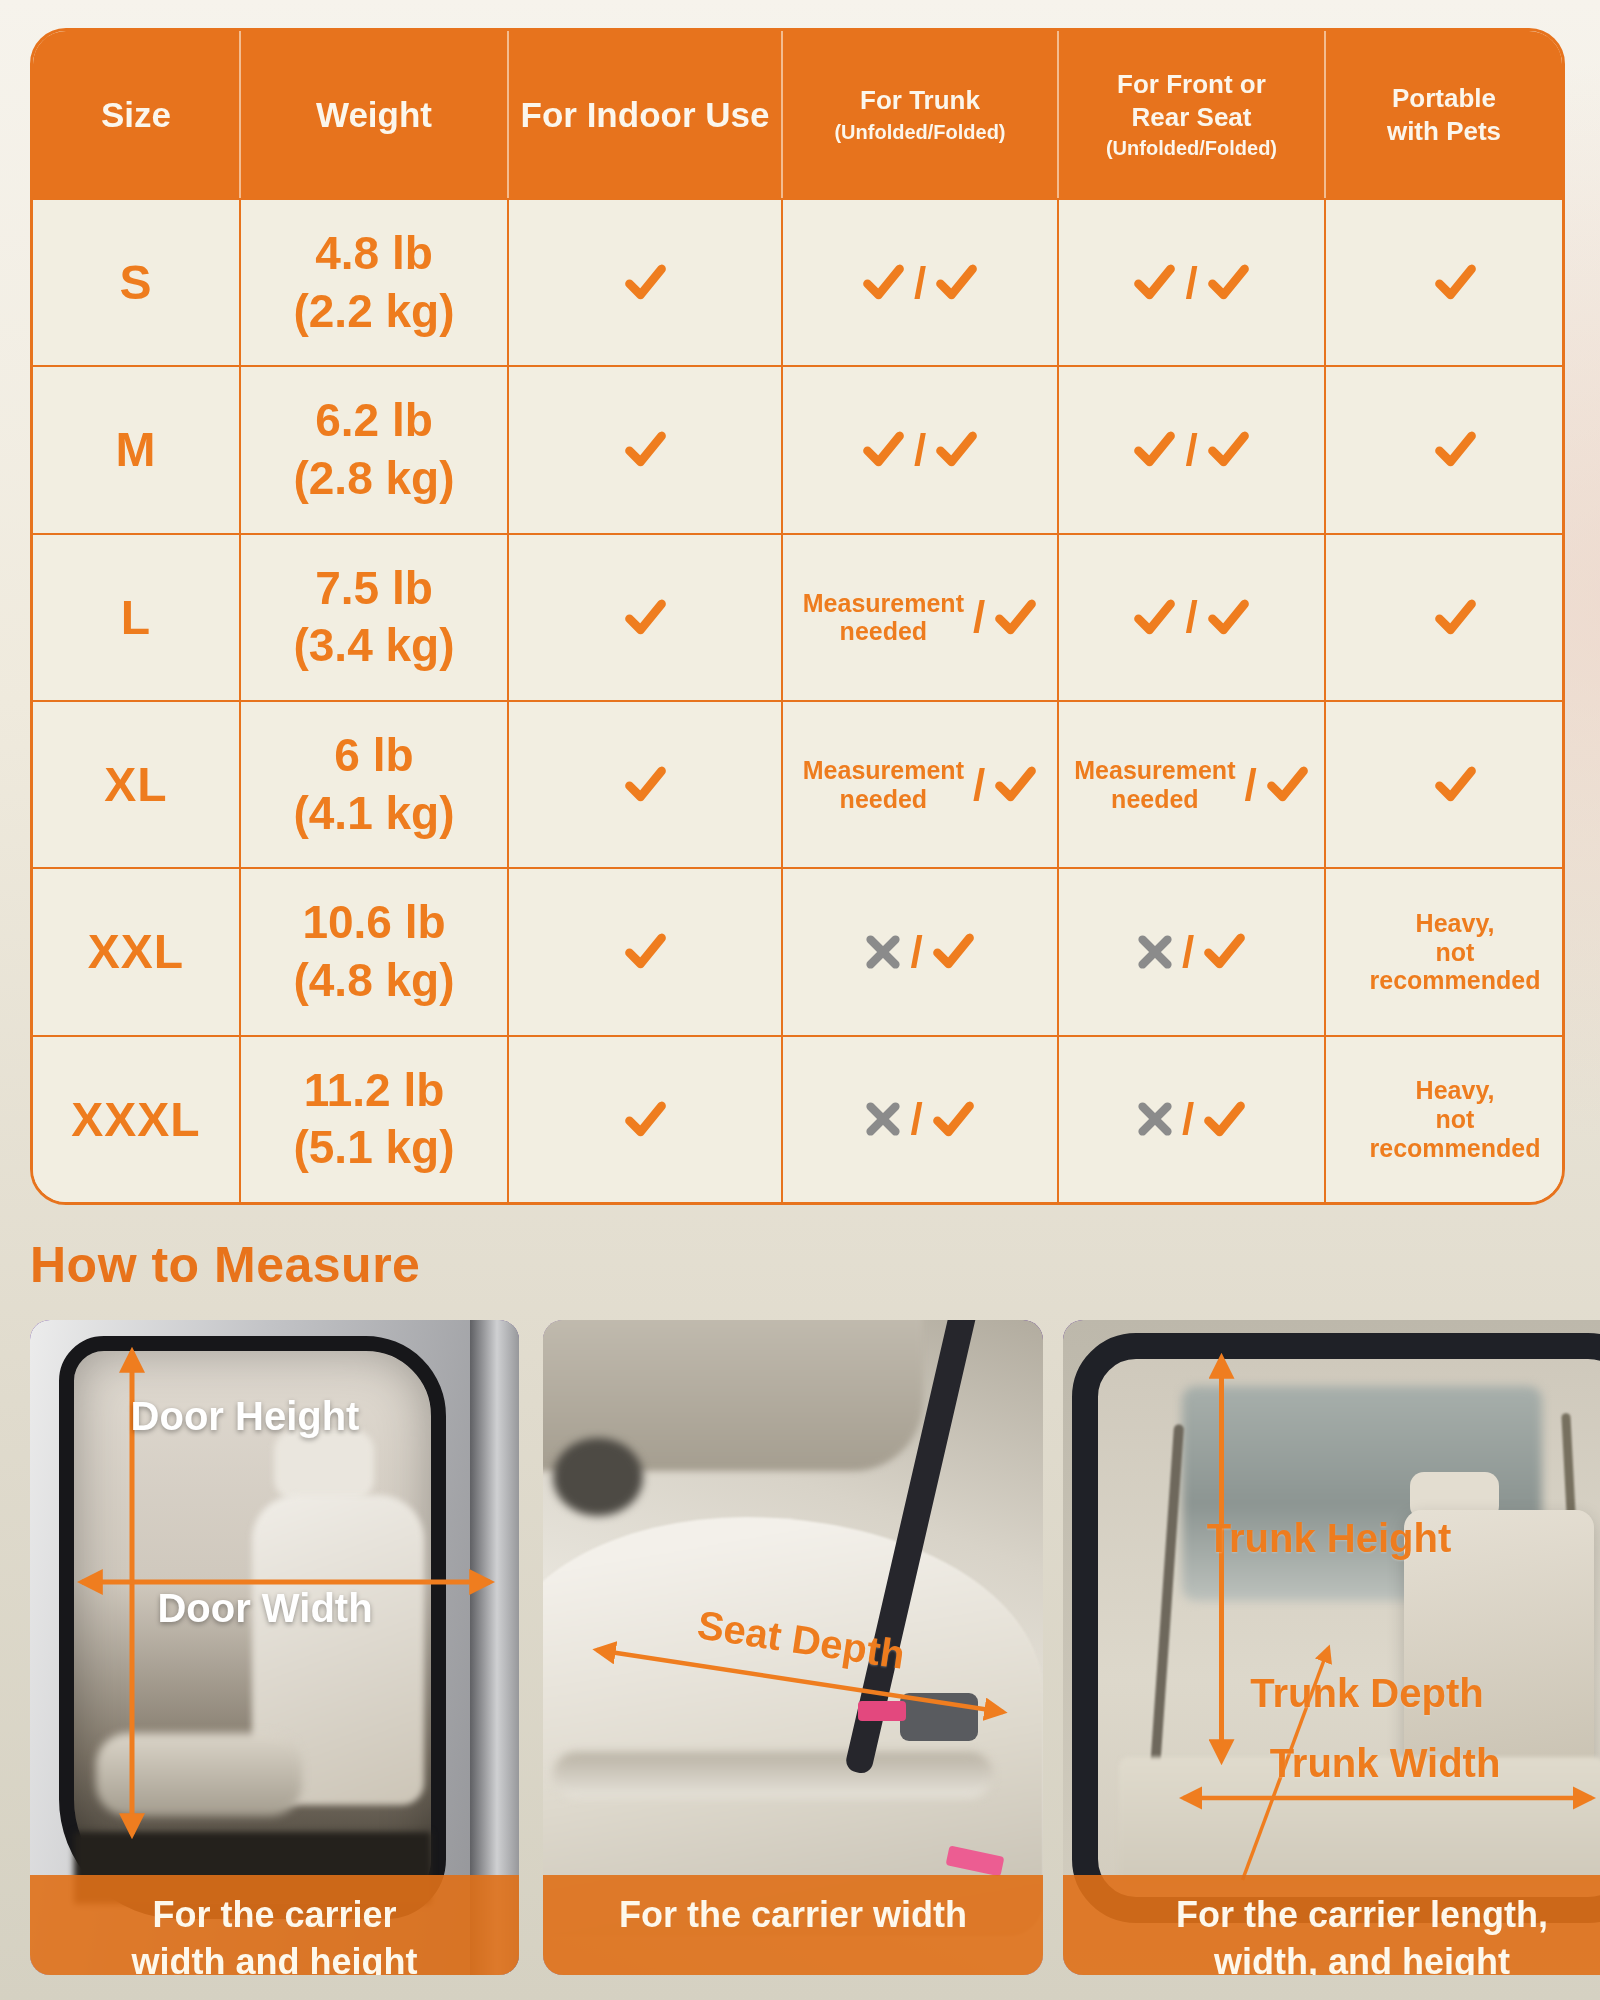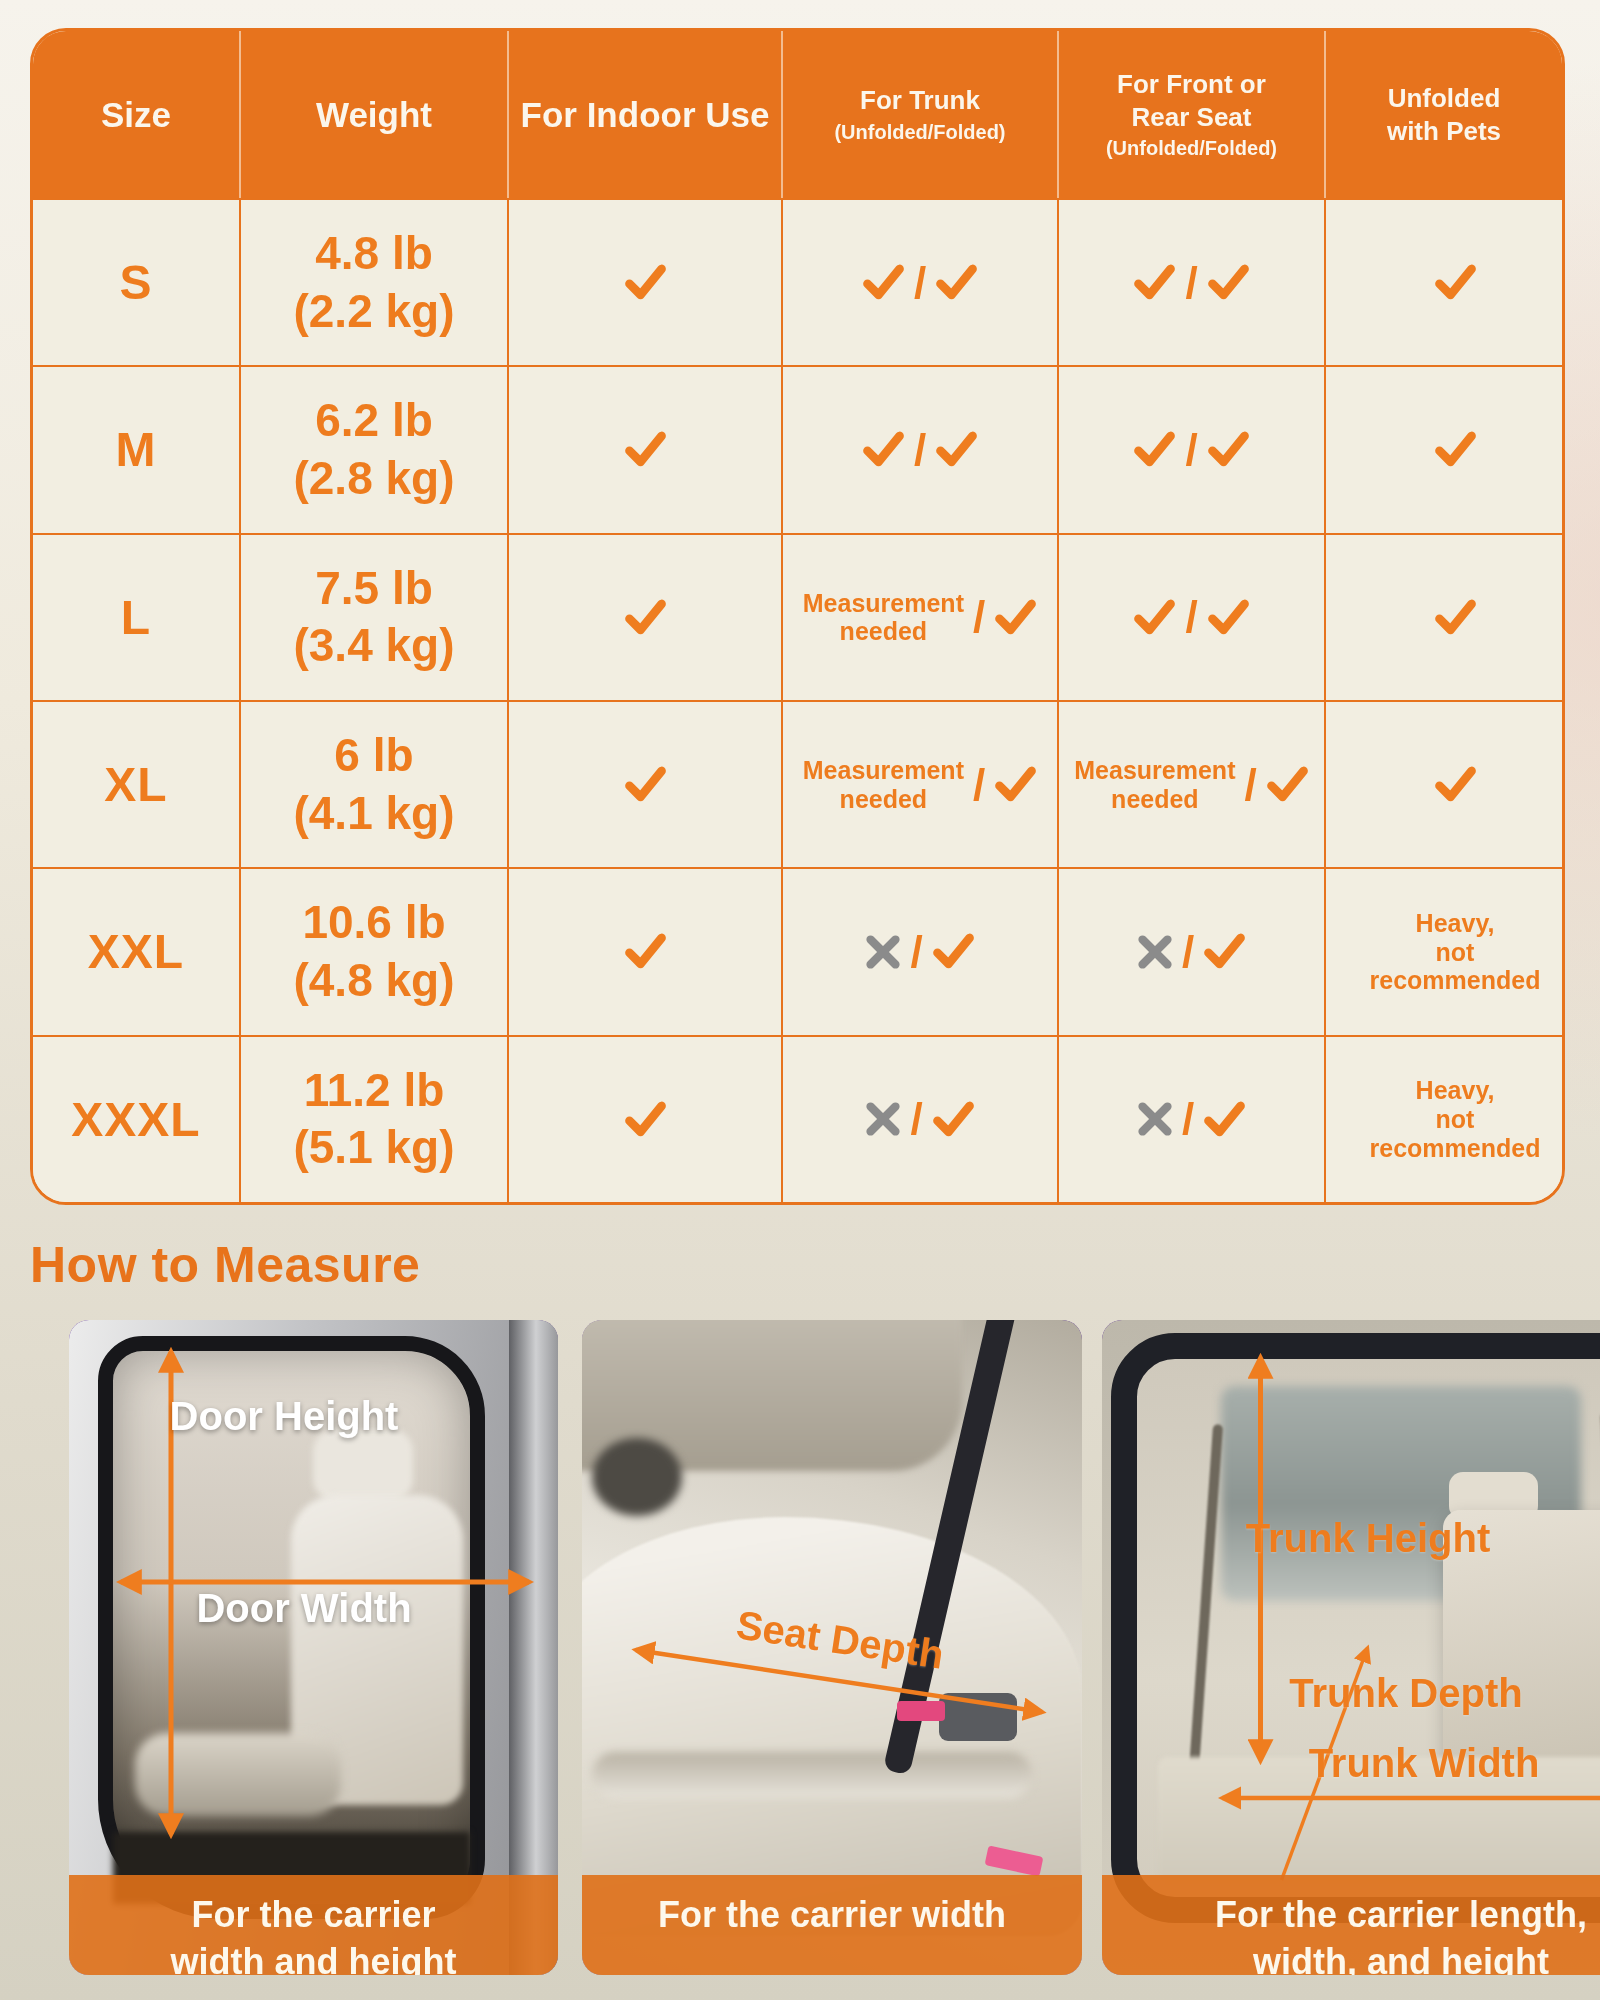--- a/index.html
+++ b/index.html
@@ -57,21 +57,21 @@
   .xm{width:36px;height:36px;display:block;}
   .slash{font-size:44px;font-weight:bold;color:var(--accent-text);line-height:1;}
   .note{font-size:25px;font-weight:bold;line-height:1.15;white-space:pre-line;color:var(--accent-text);}
 
   
   .howto-title{
     position:absolute;left:30px;top:1236px;
     font-size:50px;font-weight:bold;color:#e8731b;letter-spacing:.5px;
   }
 
-  .panel{position:absolute;top:1320px;height:655px;border-radius:20px;overflow:hidden;background:#4c1d95;margin-left:39px;}
+  .panel{position:absolute;top:1320px;height:655px;border-radius:20px;overflow:hidden;background:#4c1d95;}
   .p1{left:30px;width:489px;}
   .p2{left:543px;width:500px;}
   .p3{left:1063px;width:598px;}
   .panel>div{position:absolute;}
 
   
   .p1-bg{inset:0;background:linear-gradient(100deg,#ececec 0%,#c2c3c6 40%,#8e8f93 100%);}
   .p1-doorpanel{right:0;top:0;width:10%;height:100%;background:linear-gradient(90deg,#5f6064,#cfd0d2 55%,#97989b);}
   .p1-aperture{left:6%;top:2.5%;width:79%;height:89%;
     border:15px solid #17171a;border-radius:45px 80px 60px 120px;
@@ -143,21 +143,21 @@
   <div class="th">
     <div class="th-main">For Trunk</div>
     <div class="th-sub">(Unfolded/Folded)</div>
   </div>
   <div class="th">
     <div class="th-main">For Front or
 Rear Seat</div>
     <div class="th-sub">(Unfolded/Folded)</div>
   </div>
   <div class="th">
-    <div class="th-main">Unfolded
+    <div class="th-main">Portable
 with Pets</div>
 
   </div>
 
 <div class="td size">S</div>
     <div class="td weight">4.8 lb
 (2.2 kg)</div>
     <div class="td combo">
       <svg class="ck" viewBox="0 0 34 30">
         <path d="M4 16 L13 25 L30 4" fill="none" stroke="#ef7d1f" stroke-width="7" stroke-linecap="round" stroke-linejoin="round"></path>

